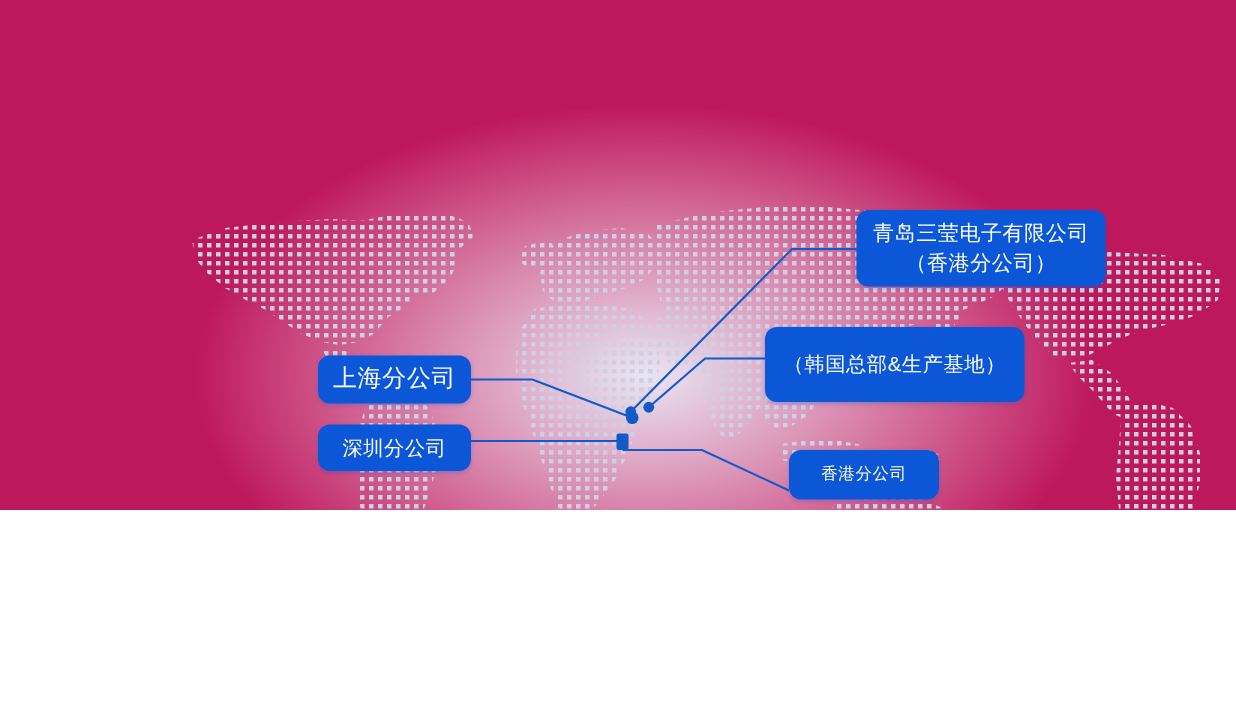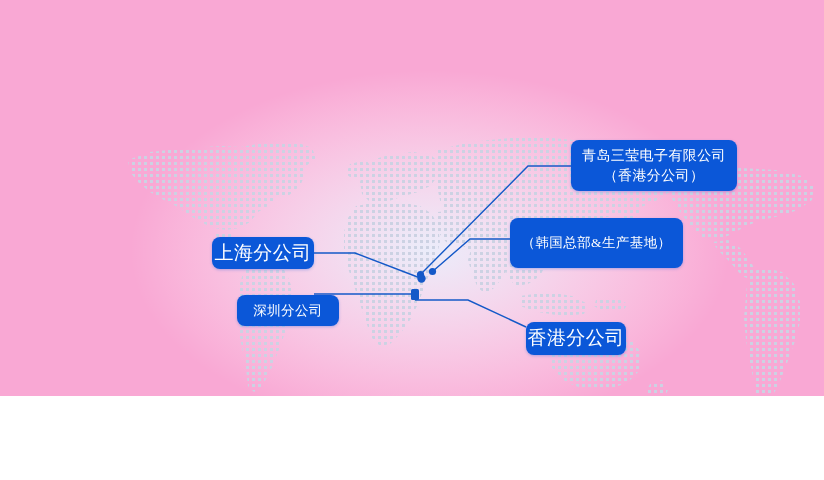--- a/index.html
+++ b/index.html
@@ -3,24 +3,24 @@
 <meta charset="utf-8">
 <style>
   html, body {
     margin: 0;
     padding: 0;
     background: #ffffff;
   }
   #stage {
     position: relative;
     width: 824px;
-    height: 396px;
-    background: #f9a8d4;
+    height: 340px;
+    background: #be185d;
     overflow: hidden;
-    font-family: Liberation Serif, serif;
+    font-family: Liberation Sans, sans-serif;
   }
 
   
   #map-layer {
     position: absolute;
     inset: 0;
     width: 824px;
     height: 480px;
   }
   #map-svg { display: block; }
@@ -67,32 +67,31 @@
     font-size: 14px;
   }
   #box-korea {
     left: 510px; top: 218px;
     width: 173px; height: 50px;
     font-size: 13.5px;
   }
   #box-shanghai {
     left: 212px; top: 237px;
     width: 102px; height: 32px;
-    font-size: 19px;
+    font-size: 16px;
   }
   #box-shenzhen {
-    left: 212px; top: 295px;
+    left: 212px; top: 283px;
     width: 102px; height: 31px;
     font-size: 13.5px;
-    margin-left: 25px;
   }
   #box-hongkong {
-    left: 526px; top: 322px;
+    left: 526px; top: 300px;
     width: 100px; height: 33px;
-    font-size: 19px;
+    font-size: 11px;
   }
 </style>
 </head>
 <body>
 
 <div id="stage">
 
   <div id="map-layer">
     <svg id="map-svg" width="824" height="480" viewBox="0 0 824 480">
       <defs>

